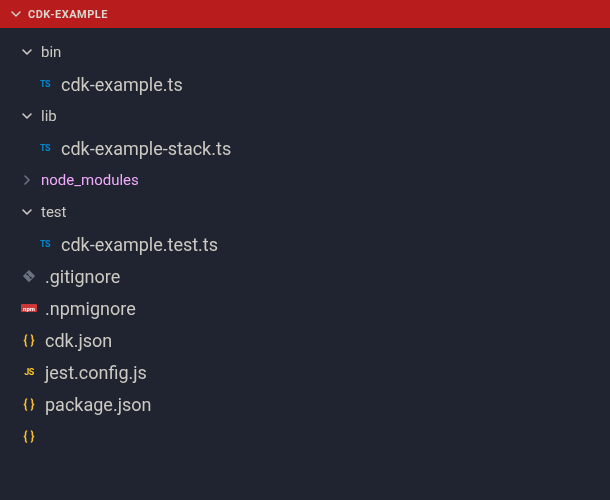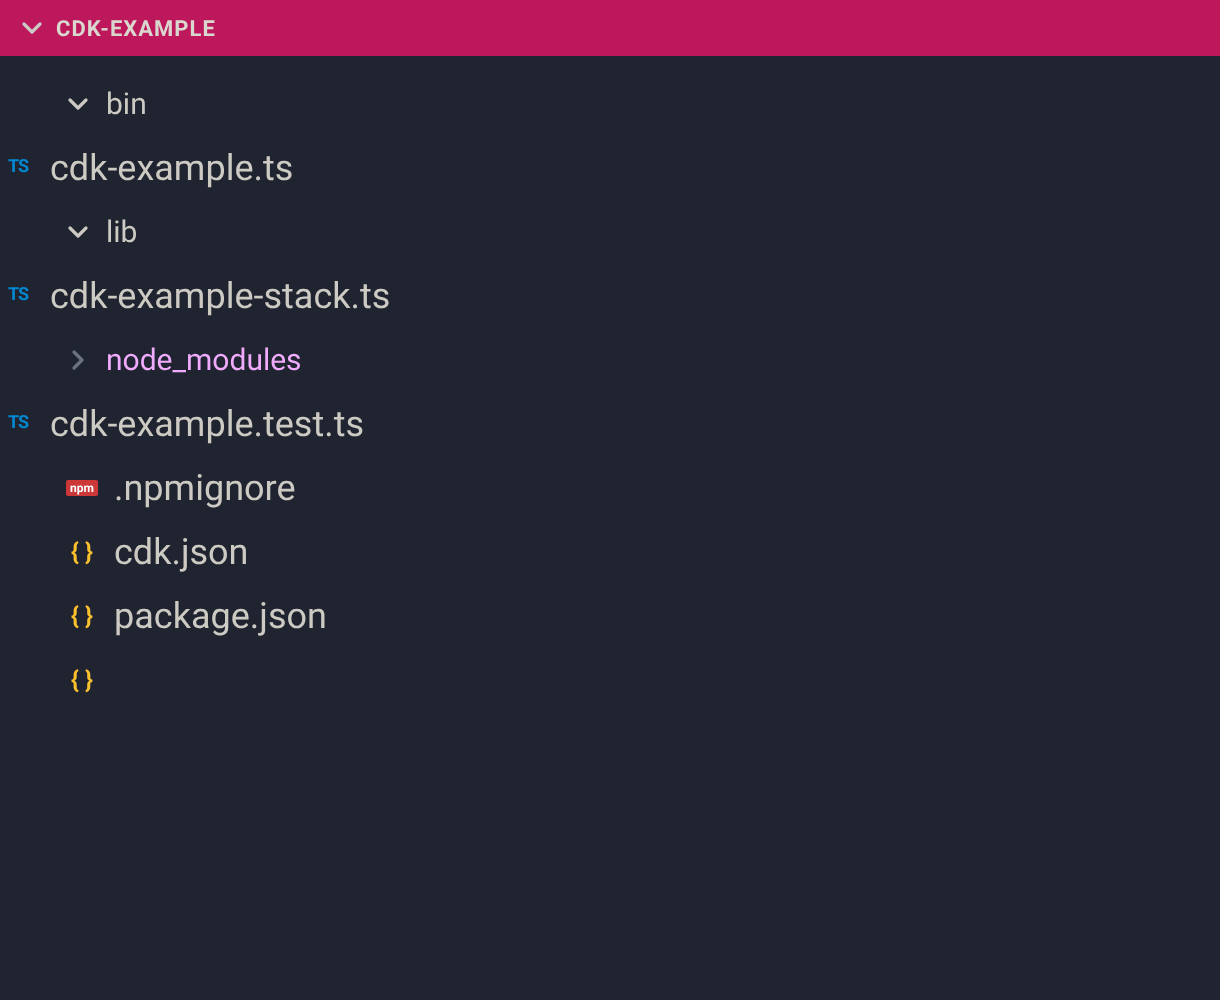--- a/index.html
+++ b/index.html
@@ -7,21 +7,21 @@
       width: 610px;
       height: 500px;
       background: #1f2430;
       font-family: -apple-system, BlinkMacSystemFont, "Segoe UI", Roboto, sans-serif;
       font-size: 14px;
       color: #cccac2;
       overflow: hidden;
     }
     .header {
       height: 28px;
-      background: #be185d;
+      background: #b91c1c;
       display: flex;
       align-items: center;
       padding-left: 10px;
       gap: 6px;
     }
     .header-chevron {
       width: 12px;
       height: 12px;
       display: flex;
       align-items: center;
@@ -36,22 +36,22 @@
     .tree {
       padding-top: 8px;
     }
     .row {
       display: flex;
       align-items: center;
       height: 32px;
       gap: 7px;
       cursor: pointer;
     }
-    .indent-0 { padding-left: 32px; }
-    .indent-1 { }
+    .indent-0 { padding-left: 20px; }
+    .indent-1 { padding-left: 36px; }
     .chevron {
       width: 14px;
       height: 14px;
       display: flex;
       align-items: center;
       justify-content: center;
       flex-shrink: 0;
     }
     .icon {
       width: 18px;
@@ -127,39 +127,62 @@
 
   <div class="row indent-0">
     <span class="chevron">
       <svg viewBox="0 0 12 12" width="12" height="12">
           <path d="M4 2 L8 6 L4 10" stroke="#6c7380" stroke-width="1.6" fill="none" stroke-linecap="round" stroke-linejoin="round"></path>
         </svg>
     </span>
     <span class="name folder-name dim">node_modules</span>
   </div>
 
+  <div class="row indent-0">
+    <span class="chevron">
+      <svg viewBox="0 0 12 12" width="12" height="12">
+          <path d="M2 4 L6 8 L10 4" stroke="#cccac2" stroke-width="1.6" fill="none" stroke-linecap="round" stroke-linejoin="round"></path>
+        </svg>
+    </span>
+    <span class="name folder-name">test</span>
+  </div>
 
   <div class="row indent-1">
     <span class="icon ts-icon">TS</span>
     <span class="name">cdk-example.test.ts</span>
   </div>
 
+  <div class="row indent-0">
+    <span class="icon git-icon">
+      <svg viewBox="0 0 16 16">
+          <path d="M8 1 L15 8 L8 15 L1 8 Z" fill="#6c7380"></path>
+          <circle cx="6" cy="6" r="1.2" fill="#1f2430"></circle>
+          <circle cx="10" cy="10" r="1.2" fill="#1f2430"></circle>
+          <line x1="6" y1="6" x2="10" y2="10" stroke="#1f2430" stroke-width="1"></line>
+        </svg>
+    </span>
+    <span class="name">.gitignore</span>
+  </div>
 
   <div class="row indent-0">
     <span class="icon">
       <span class="npm-icon">npm</span>
     </span>
     <span class="name">.npmignore</span>
   </div>
 
   <div class="row indent-0">
     <span class="icon json-icon">{ }</span>
     <span class="name">cdk.json</span>
   </div>
 
+  <div class="row indent-0">
+    <span class="icon js-icon">JS</span>
+    <span class="name">jest.config.js</span>
+  </div>
 
   <div class="row indent-0">
     <span class="icon json-icon">{ }</span>
     <span class="name">package.json</span>
   </div>
 
 
   <div class="row indent-0">
     <span class="icon json-icon">{ }</span>
   </div>

